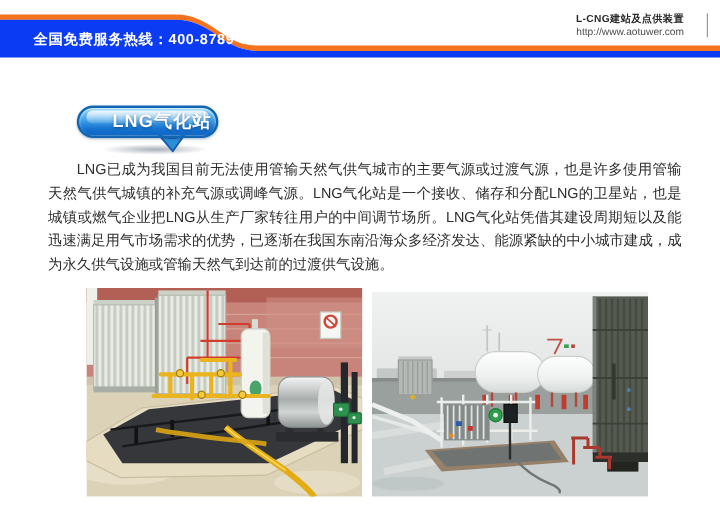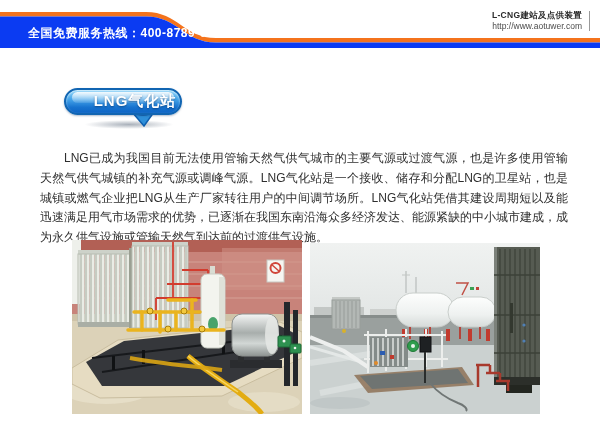--- a/index.html
+++ b/index.html
@@ -4,21 +4,21 @@
 <style>
   html,body{margin:0;padding:0;background:#ffffff;}
   body{font-family:"Liberation Sans","DejaVu Sans",sans-serif;}
   .page{position:relative;width:600px;height:434px;background:#ffffff;overflow:hidden;}
 
   
   .header{position:absolute;left:0;top:0;width:600px;height:50px;}
   .header svg{position:absolute;left:0;top:0;}
   .hotline{position:absolute;left:28px;top:25px;color:#ffffff;font-size:12px;font-weight:bold;letter-spacing:.5px;}
 
-  .logo-area{position:absolute;right:10px;top:10px;display:flex;align-items:center;gap:7px;}
+  .logo-area{position:absolute;right:10px;top:10px;display:flex;align-items:center;gap:19px;}
   .logo-lines{display:flex;flex-direction:column;align-items:flex-end;line-height:1.25;}
   .logo-tagline{font-size:8.5px;font-weight:bold;color:#2a2a2a;letter-spacing:.3px;}
   .logo-url{font-size:8.5px;color:#4c4c4c;}
   .logo-divider{width:1px;height:20px;background:#9a9a9a;}
   .logo-mark{position:relative;width:84px;height:24px;}
   .logo-word{position:absolute;left:0;top:1px;font-size:16px;font-weight:800;font-style:italic;color:#1b4fd9;letter-spacing:-0.5px;}
   .logo-swoosh{position:absolute;left:12px;top:-3px;width:17px;height:9px;border:0;border-top:3.5px solid #f07f1a;border-radius:50% 50% 0 0/100% 100% 0 0;transform:rotate(-4deg);}
   .logo-cn{position:absolute;right:2px;bottom:-2px;font-size:6.5px;font-weight:bold;color:#e96a12;letter-spacing:1px;}
 
   
@@ -30,21 +30,21 @@
     border:2px solid #1165b2;box-sizing:border-box;
     box-shadow:inset 0 1px 2px rgba(255,255,255,.7),0 1px 2px rgba(20,60,110,.35);
     display:flex;align-items:center;justify-content:center;cursor:pointer;padding-left:24px;}
   .bubble::before{content:"";position:absolute;left:6px;right:6px;top:2px;height:11px;border-radius:10px;
     background:linear-gradient(180deg,rgba(255,255,255,.9),rgba(255,255,255,.1));}
   .bubble-label{position:relative;color:#ffffff;font-size:15px;font-weight:bold;letter-spacing:1px;
     text-shadow:0 1px 2px rgba(0,40,90,.55);}
 
   
   .article{position:absolute;left:40px;top:132px;width:528px;font-size:12px;line-height:19.8px;
-    color:#2e2e2e;text-align:justify;text-indent:2em;margin-top:17px;}
+    color:#2e2e2e;text-align:justify;text-indent:2em;}
 
   
   .photo{position:absolute;overflow:hidden;}
   .photo svg{display:block;}
   .photo-1{left:72px;top:240px;width:230px;height:174px;}
   .photo-2{left:310px;top:243px;width:230px;height:171px;}
 </style>
 </head>
 <body>
 

